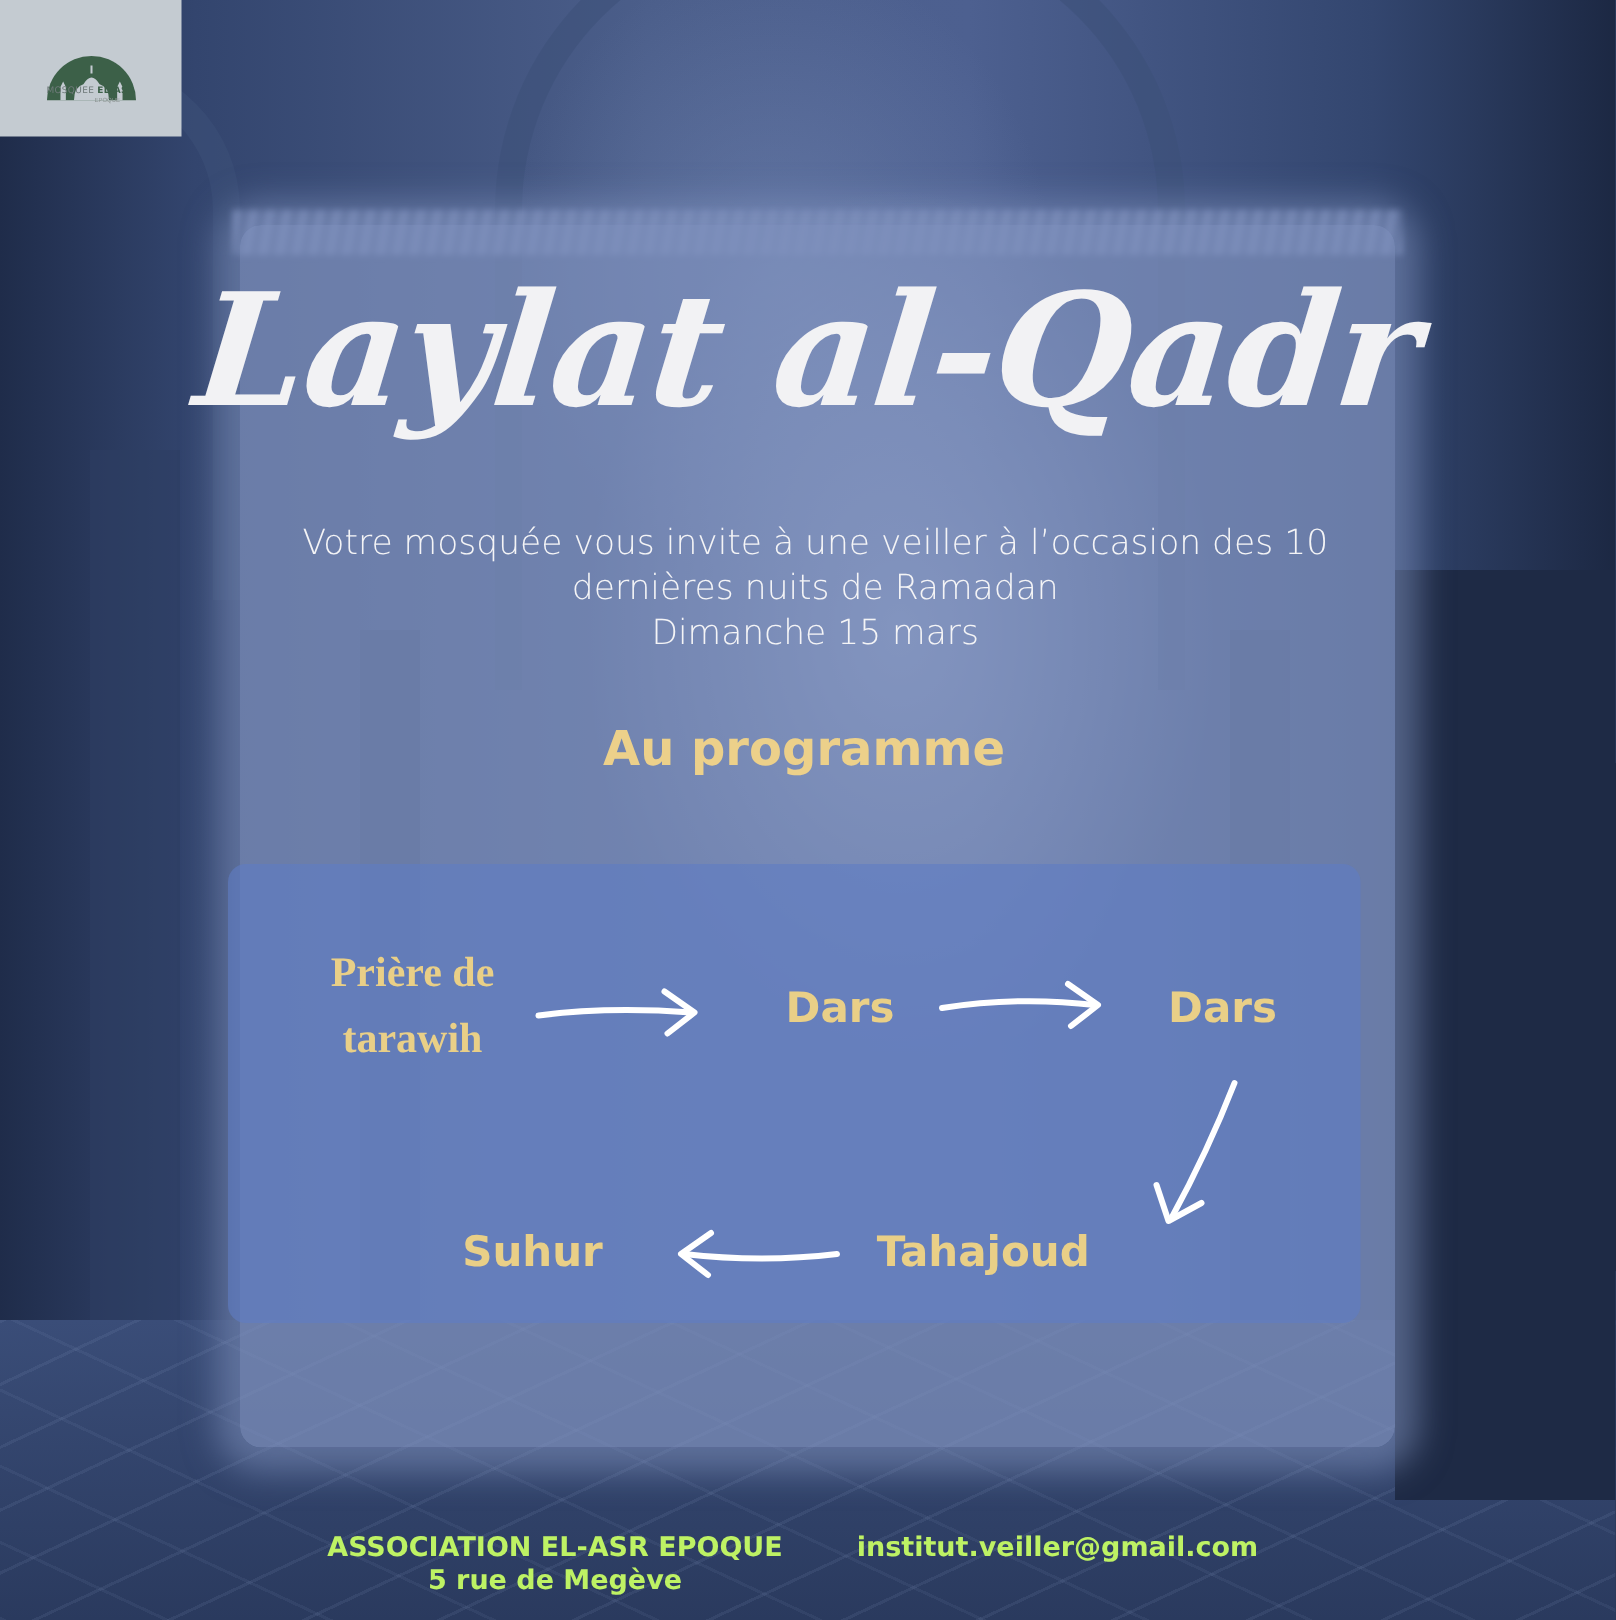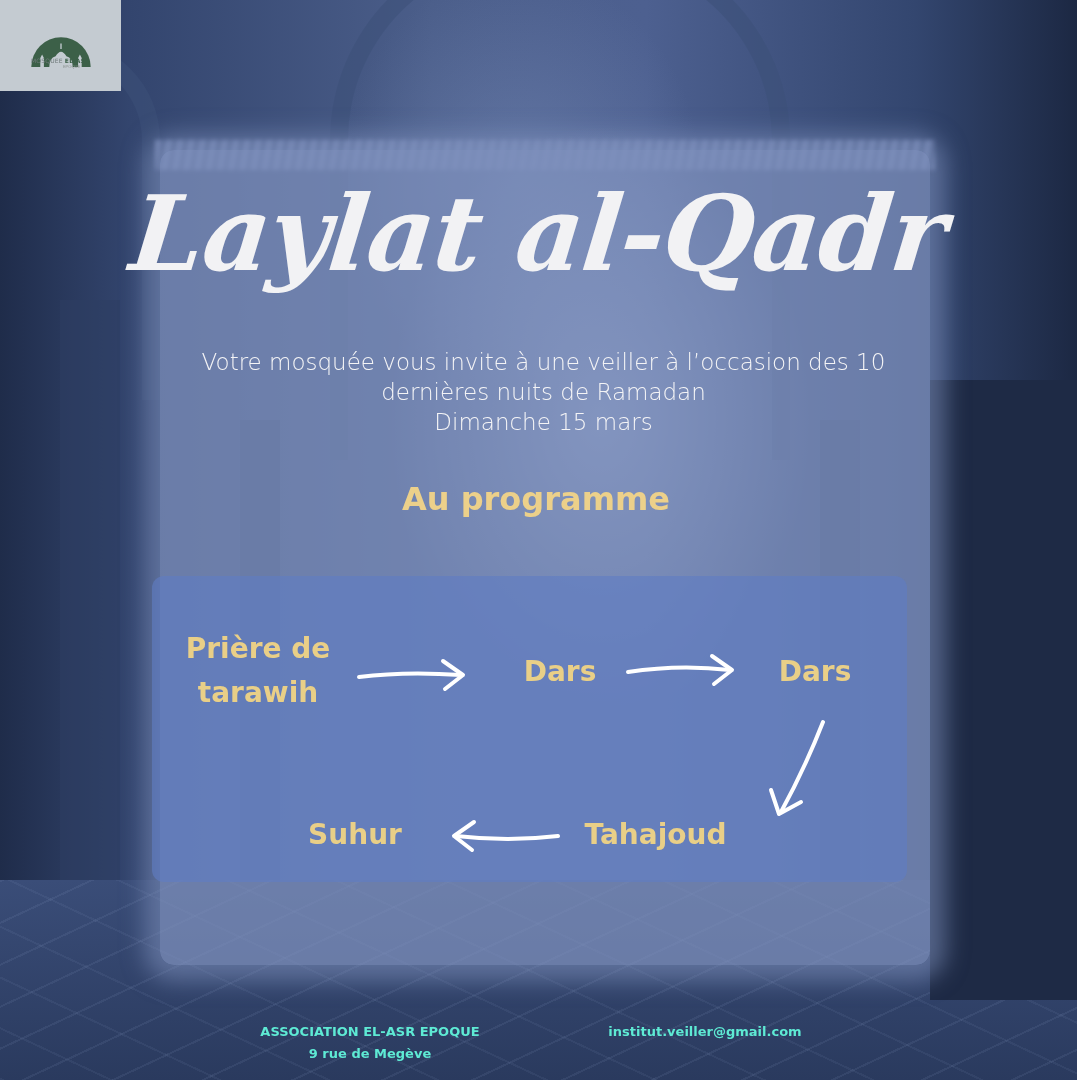--- a/index.html
+++ b/index.html
@@ -69,21 +69,21 @@
       background: rgba(95,125,195,0.62);
       border-radius: 12px;
     }
     .step {
       position: absolute; font-family: "DejaVu Sans", sans-serif; font-weight: bold;
       color: #e9cf87; font-size: 28px; text-align: center; line-height: 44px;
     }
     .arrow { position: absolute; }
     .footer-text {
       position: absolute; font-family: "DejaVu Sans", sans-serif; font-weight: bold;
-      font-size: 13px; color: #5eead4; text-align: center; line-height: 22px;
+      font-size: 18px; color: #bef264; text-align: center; line-height: 22px;
     }
   </style>
 </head>
 <body>
 
 <div class="bg"></div>
 <div class="arch" style="left:330px; top:-60px; width:460px; height:520px;"></div>
 <div class="arch" style="left:-40px; top:40px; width:200px; height:360px;"></div>
 <div class="pillar" style="left:60px; top:300px; width:60px; height:650px;"></div>
 <div class="pillar" style="left:240px; top:420px; width:40px; height:500px;"></div>
@@ -113,21 +113,21 @@
 <div class="subtitle">
   <div>Votre mosquée vous invite à une veiller à l’occasion des 10</div>
   <div>dernières nuits de Ramadan</div>
   <div>Dimanche 15 mars</div>
 </div>
 
 <div class="section-heading">Au programme</div>
 
 <div class="program-box"></div>
 
-<div class="step" style="left:168px; top:627px; width:180px;">
+<div class="step" style="left:185px; top:627px; width:180px;font-family:Liberation Serif, serif;">
   <div>Prière de</div>
   <div>tarawih</div>
 </div>
 <svg class="arrow" style="left:355px; top:655px;" width="115" height="40" viewBox="0 0 115 40">
   <path d="M4 22 Q50 16 106 20" stroke="#ffffff" stroke-width="4" fill="none" stroke-linecap="round"></path>
   <path d="M88 6 L108 20 L90 34" stroke="#ffffff" stroke-width="4" fill="none" stroke-linecap="round" stroke-linejoin="round"></path>
 </svg>
 <div class="step" style="left:500px; top:650px; width:120px;">Dars</div>
 <svg class="arrow" style="left:624px; top:652px;" width="115" height="40" viewBox="0 0 115 40">
   <path d="M4 20 Q55 12 106 18" stroke="#ffffff" stroke-width="4" fill="none" stroke-linecap="round"></path>
@@ -140,17 +140,17 @@
 </svg>
 <div class="step" style="left:568px; top:813px; width:175px;">Tahajoud</div>
 <svg class="arrow" style="left:448px; top:818px;" width="115" height="40" viewBox="0 0 115 40">
   <path d="M110 18 Q60 24 8 18" stroke="#ffffff" stroke-width="4" fill="none" stroke-linecap="round"></path>
   <path d="M26 4 L6 18 L24 32" stroke="#ffffff" stroke-width="4" fill="none" stroke-linecap="round" stroke-linejoin="round"></path>
 </svg>
 <div class="step" style="left:290px; top:813px; width:130px;">Suhur</div>
 
 <div class="footer-text" style="left:215px; top:1021px; width:310px;">
   <div>ASSOCIATION EL-ASR EPOQUE</div>
-  <div>9 rue de Megève</div>
+  <div>5 rue de Megève</div>
 </div>
 <div class="footer-text" style="left:560px; top:1021px; width:290px;">
   <div>institut.veiller@gmail.com</div>
 </div>
 
 </body></html>

